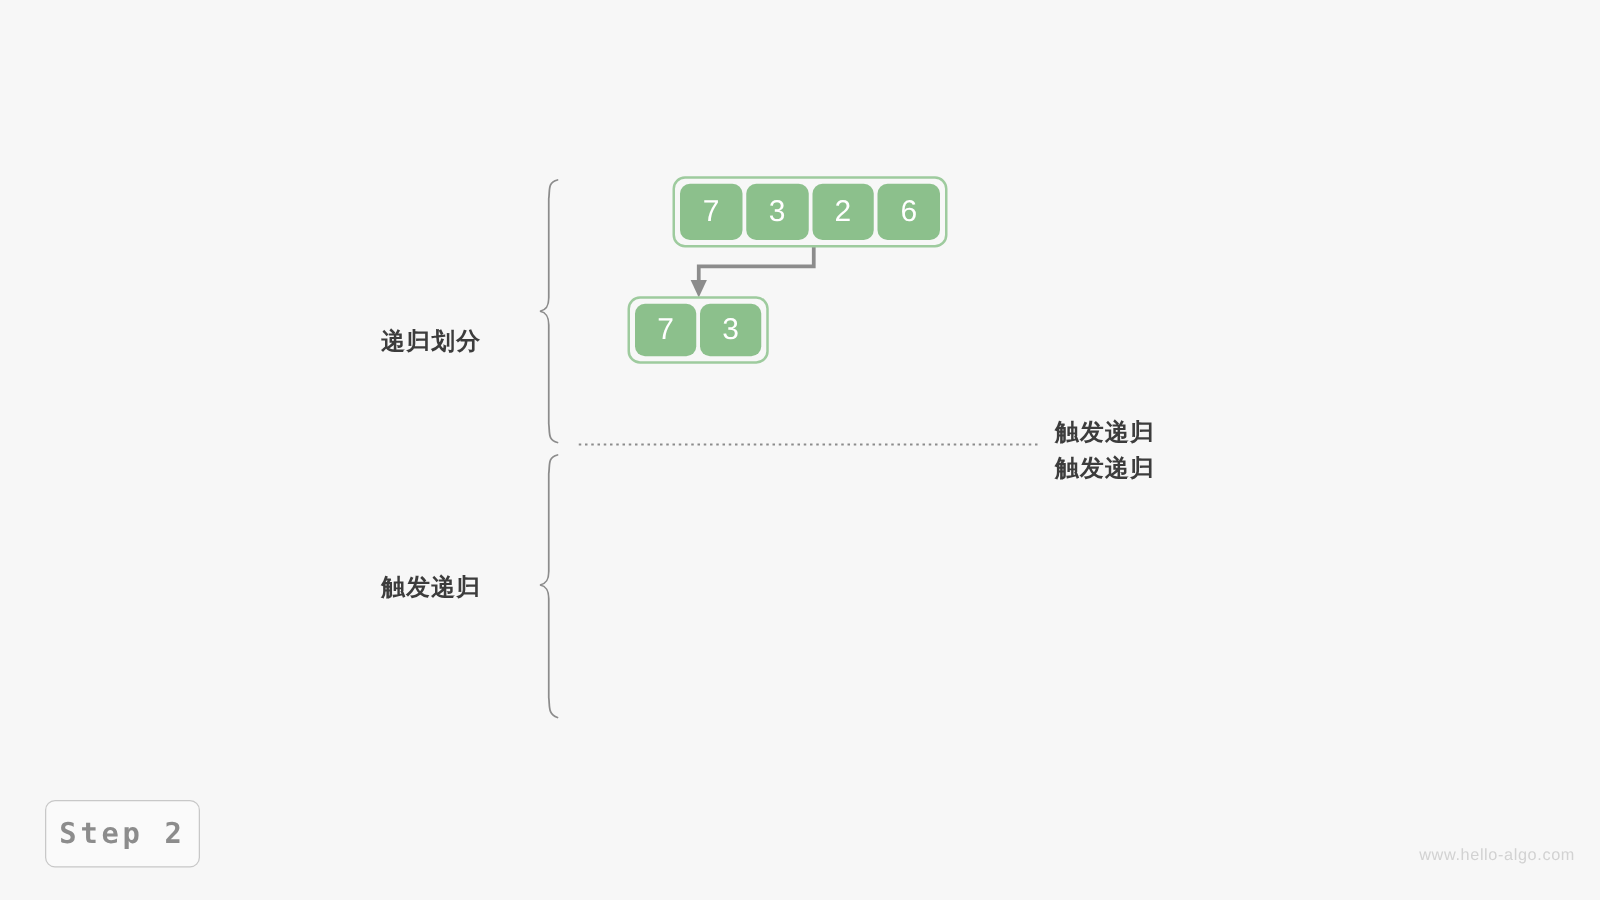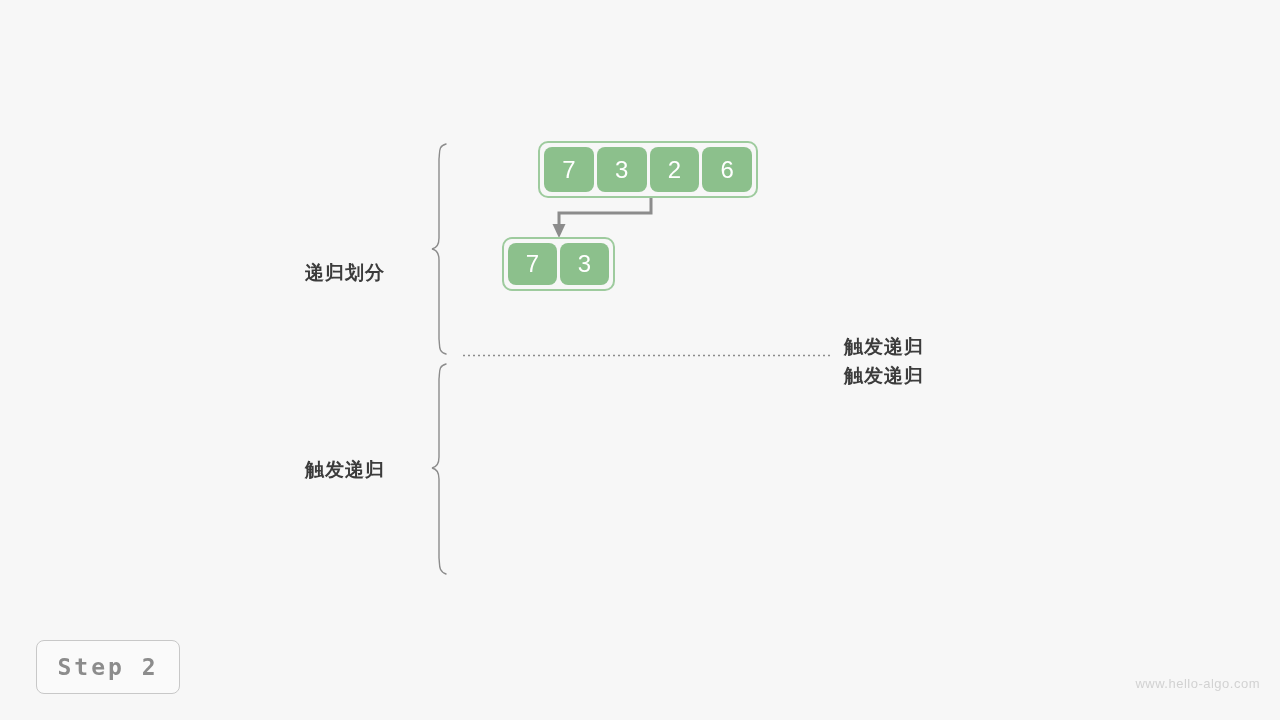--- a/index.html
+++ b/index.html
@@ -77,21 +77,21 @@
     letter-spacing: 1px;
     white-space: nowrap;
     font-family: Liberation Sans, sans-serif;
   }
 
   
   .step-badge {
     position: absolute;
     left: 36px;
     top: 640px;
-    width: 144px;
+    width: 124px;
     height: 54px;
     box-sizing: border-box;
     border: 1px solid #c8c8c8;
     border-radius: 8px;
     background: #fafafa;
     display: flex;
     align-items: center;
     justify-content: center;
     color: #8c8c8c;
     font-size: 23px;

